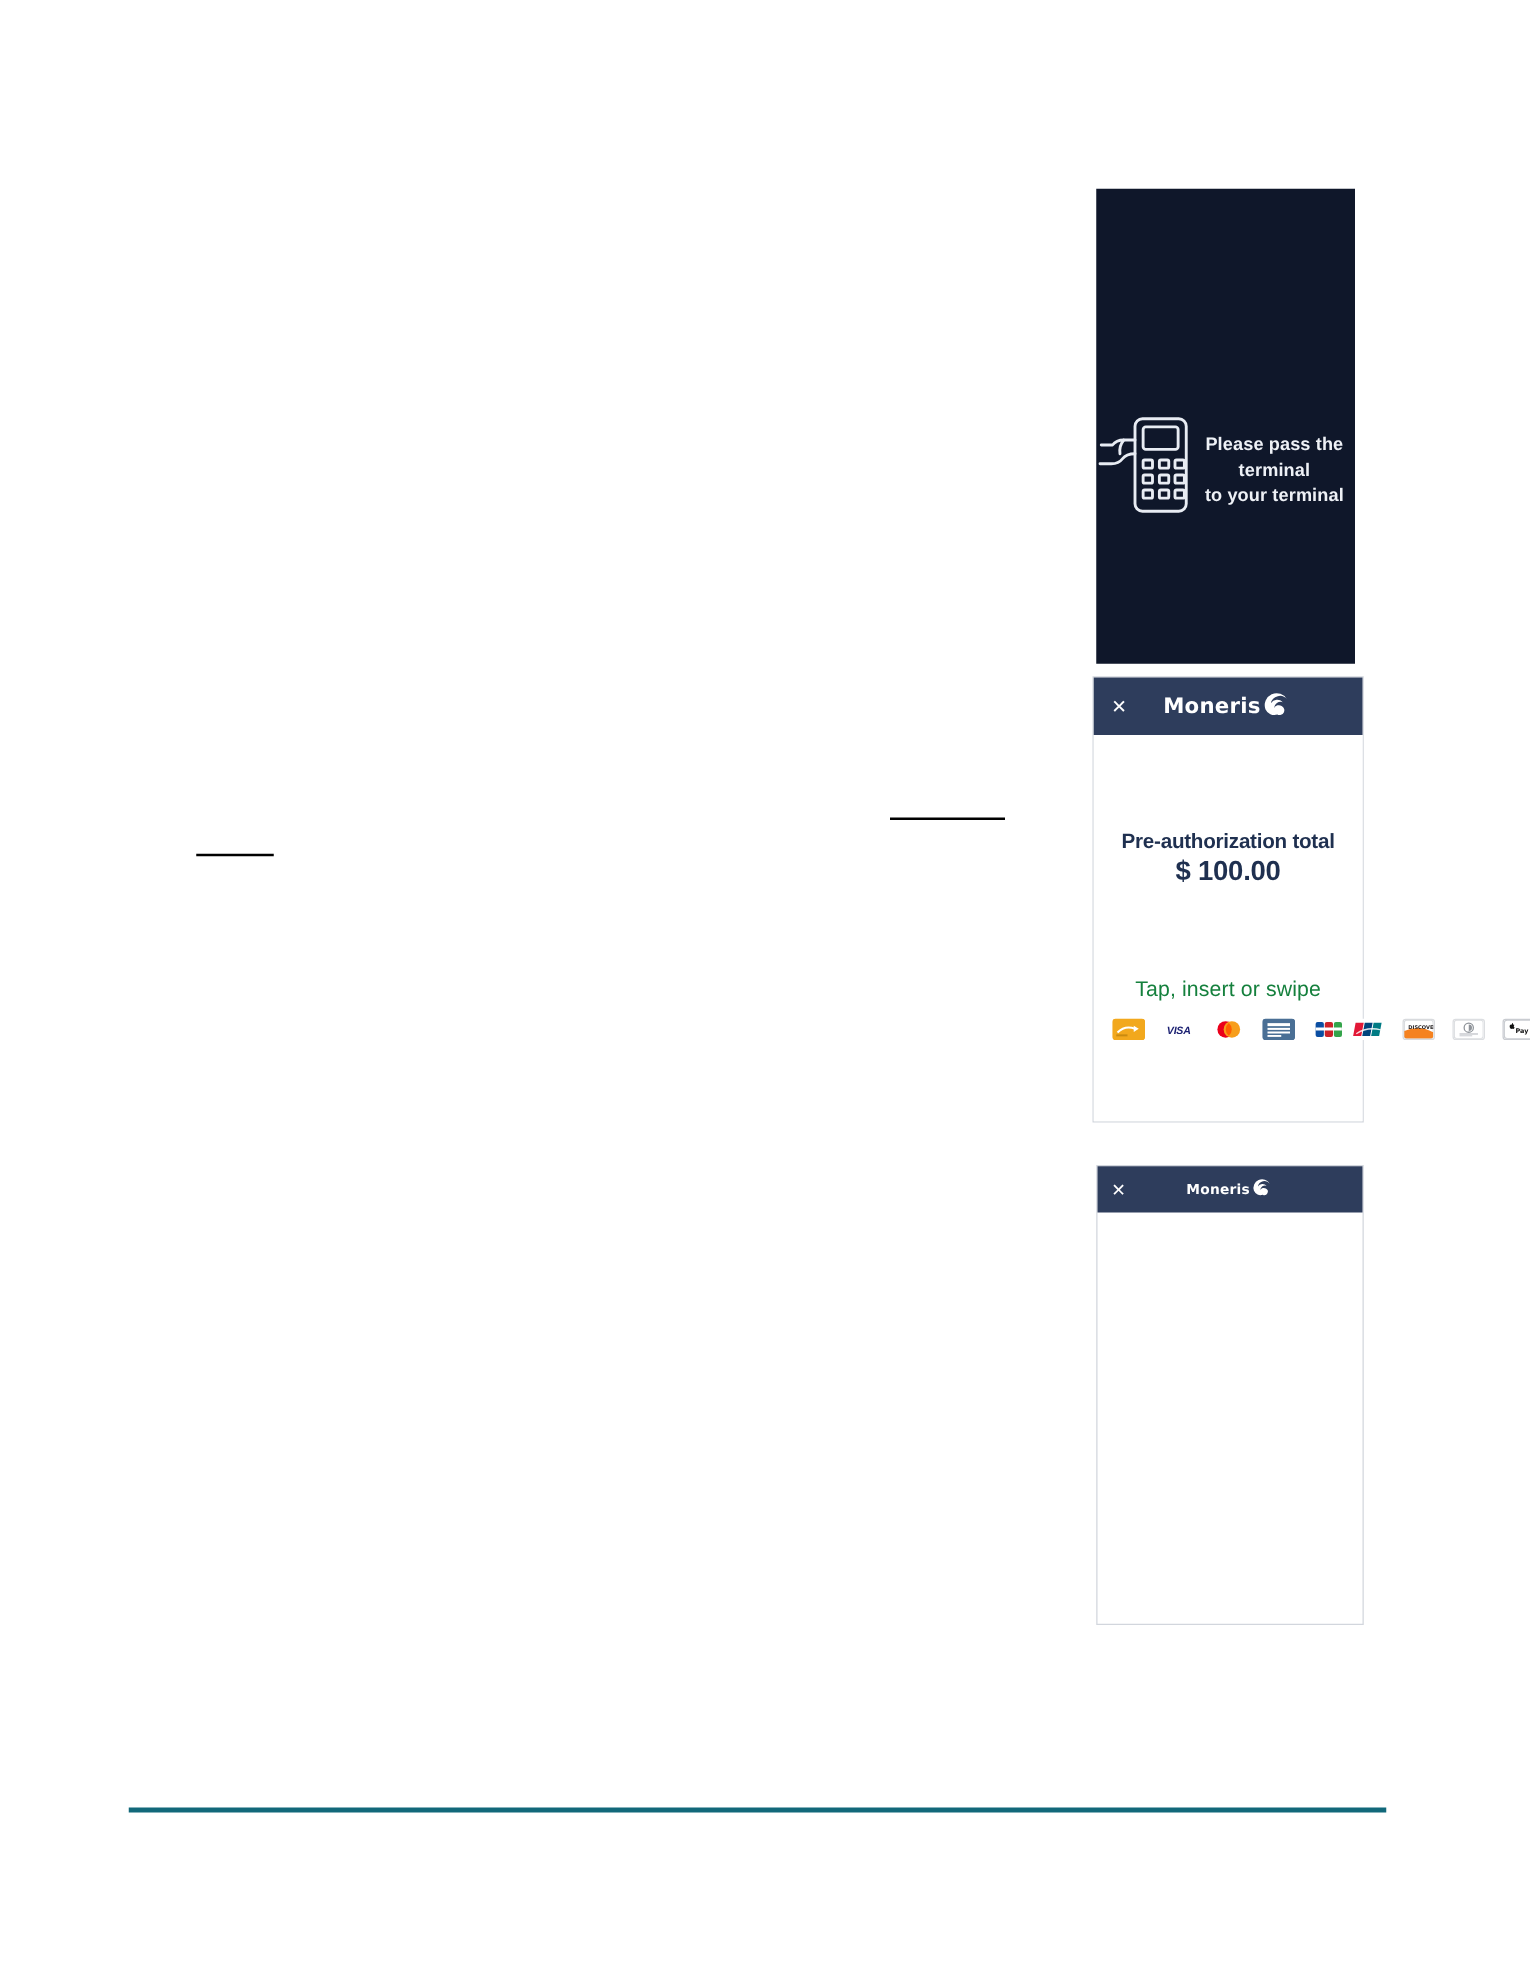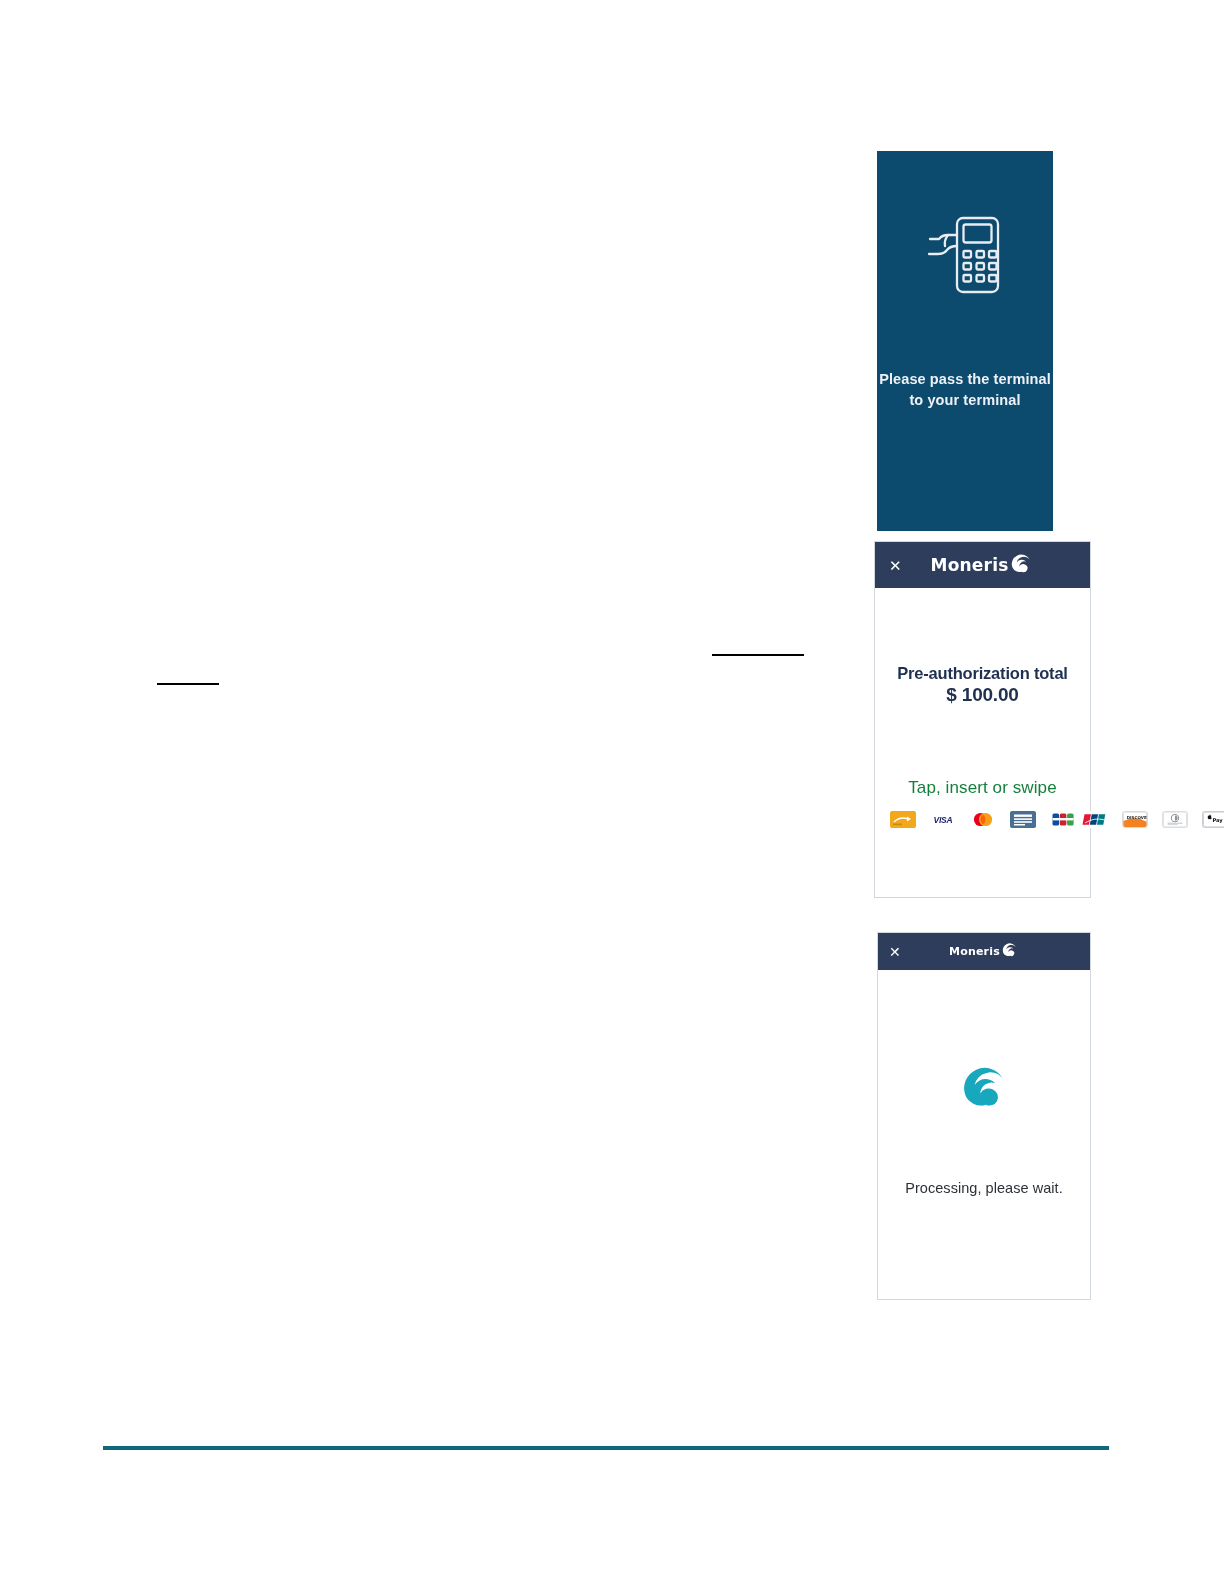--- a/index.html
+++ b/index.html
@@ -45,25 +45,25 @@
   .terminal {
     position: absolute;
     box-sizing: border-box;
     background: #ffffff;
   }
 
   
   #screen-pass-terminal {
     left: 877px;
     top: 151px;
-    width: 176px;
+    width: 207px;
     height: 380px;
-    background: #0c4a6e;
-    display: flex;
-    flex-direction: column;
+    background: #0f172a;
+    display: flex;
+    flex-direction: row;
     align-items: center;
   }
   #pass-terminal-icon {
     margin-top: 62px;
     width: 78px;
     height: 84px;
   }
   #pass-terminal-message {
     margin-top: 72px;
     width: 188px;
@@ -142,21 +142,21 @@
     color: #1f3050;
     font-size: 16.5px;
     font-weight: 700;
     line-height: 1.18;
     letter-spacing: -0.2px;
   }
   #preauth-amount {
     width: 205px;
     text-align: center;
     color: #1f3050;
-    font-size: 19px;
+    font-size: 22px;
     font-weight: 700;
     line-height: 1.3;
     letter-spacing: -0.2px;
   }
   #preauth-instruction {
     margin-top: 70px;
     color: #15803d;
     font-size: 17px;
     font-weight: 400;
     letter-spacing: 0.1px;
@@ -386,25 +386,17 @@
       <span class="moneris-logo">
         <span class="moneris-wordmark">Moneris</span>
         <span class="moneris-swirl">
           <svg viewBox="0 0 30 30" width="19" height="19">
             <path d="M5 20 A11 11 0 0 1 25 11 A8.5 8.5 0 0 0 10 14.5 A7 7 0 0 1 21 13.5 A6 6 0 0 0 13 19 A5 5 0 0 1 20 17 A4 4 0 1 1 16 25 A9 9 0 0 1 5 20 Z" fill="#ffffff"></path>
           </svg>
         </span>
       </span>
     </div>
 
-    <div class="processing-body">
-      <div id="processing-spinner">
-        <svg viewBox="0 0 30 30" width="56" height="56">
-          <path d="M5 20 A11 11 0 0 1 25 11 A8.5 8.5 0 0 0 10 14.5 A7 7 0 0 1 21 13.5 A6 6 0 0 0 13 19 A5 5 0 0 1 20 17 A4 4 0 1 1 16 25 A9 9 0 0 1 5 20 Z" fill="#17a8bd"></path>
-        </svg>
-      </div>
-      <div id="processing-message">Processing, please wait.</div>
-    </div>
   </div>
 
   <div id="footer-rule"></div>
 
 </div>
 
 </body></html>

